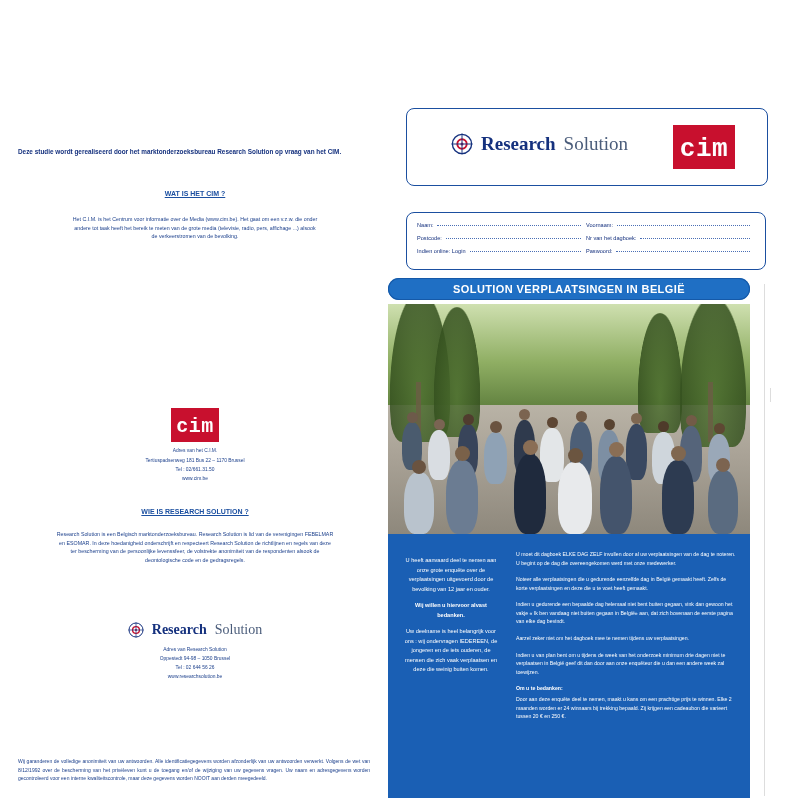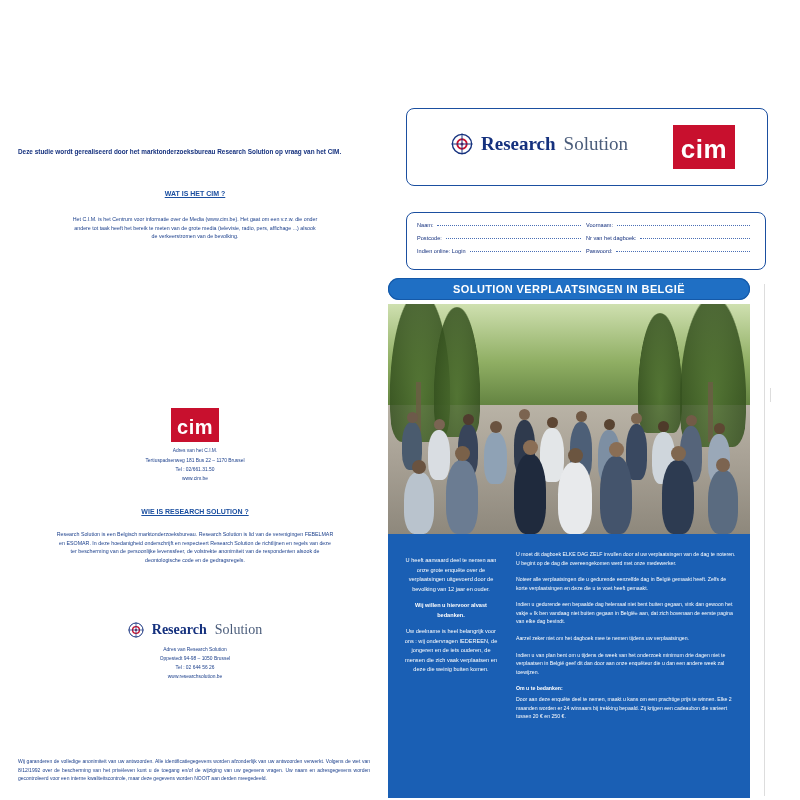--- a/index.html
+++ b/index.html
@@ -71,21 +71,21 @@
     line-height: 1.7;
     text-align: justify;
   }
 
   
   .cim-logo {
     position: relative;
     display: inline-block;
     background: #c8102e;
     color: #ffffff;
-    font-family: Liberation Sans, sans-serif;
+    font-family: Liberation Mono, monospace;
     font-weight: bold;
     letter-spacing: 0.5px;
     text-align: center;
     line-height: 1;
   }
   #cim-logo-left {
     position: absolute;
     left: 50%;
     top: 268px;
     transform: translateX(-50%);

